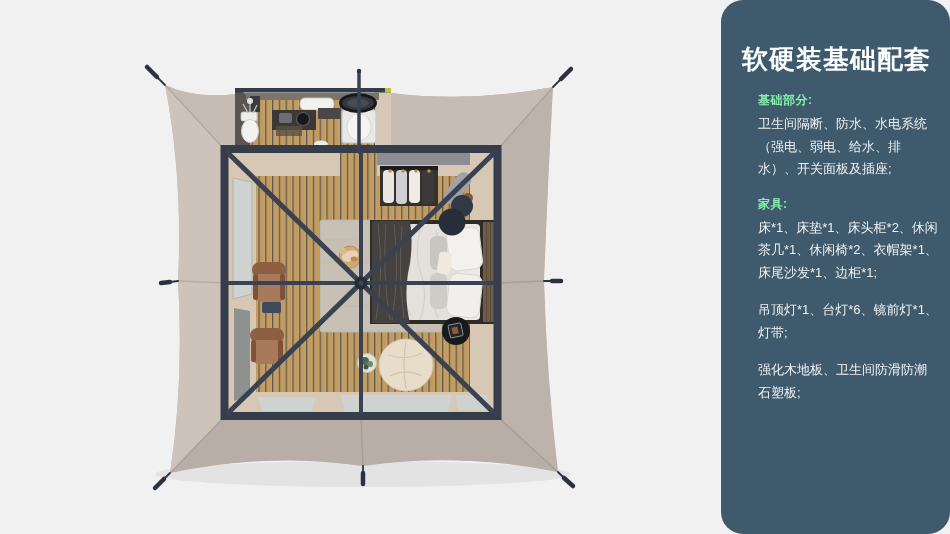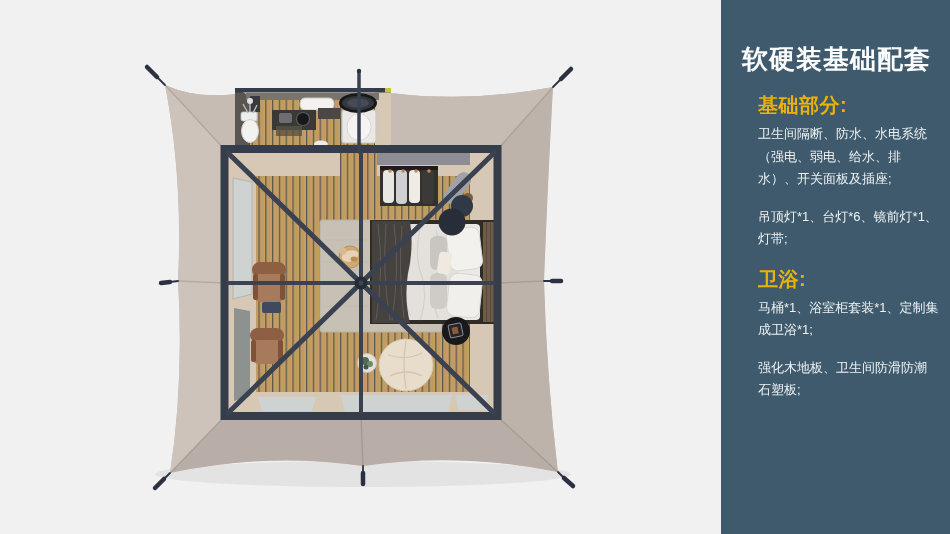--- a/index.html
+++ b/index.html
@@ -12,29 +12,29 @@
   html,body{width:950px;height:534px;overflow:hidden;}
   body{
     background:var(--page_bg);
     font-family:"Liberation Sans","DejaVu Sans",sans-serif;
     position:relative;
   }
   .stage{position:absolute;left:0;top:0;width:721px;height:534px;}
   .stage svg{display:block;}
   .sidebar{
     position:absolute;left:721px;top:0;width:229px;height:534px;
-    background:var(--sidebar_bg);color:var(--sidebar_text);
+    background:var(--sidebar_bg);color:var(--sidebar_text);border-radius:22px;
   }
   .sidebar h1{
     font-size:26px;font-weight:bold;color:#fbfcfd;
     margin:42px 12px 14px 21px;letter-spacing:1px;white-space:nowrap;
   }
   .sections{margin:0 10px 0 37px;width:181px;}
   .section{margin-top:15px;}
-  .section h2{font-size:20px;font-weight:bold;color:#eab308;margin:0 0 4px 0;letter-spacing:0.5px;}
+  .section h2{font-size:12px;font-weight:bold;color:#86efac;margin:0 0 4px 0;letter-spacing:0.5px;}
   .section p{font-size:13px;line-height:22.5px;color:var(--sidebar_text);}
 </style>
 </head>
 <body>
 
 <div class="stage">
 <svg width="721" height="534" viewBox="0 0 721 534">
   <defs>
     <pattern id="planks" width="6.8" height="24" patternUnits="userSpaceOnUse">
       <rect width="6.8" height="24" style="fill:var(--wood)"></rect>
@@ -259,23 +259,23 @@
 </div>
 
 <aside class="sidebar">
   <h1>软硬装基础配套</h1>
   <div class="sections">
     <div class="section">
       <h2>基础部分:</h2>
       <p>卫生间隔断、防水、水电系统（强电、弱电、给水、排水）、开关面板及插座;</p>
     </div>
     <div class="section">
+      <h2>家具:</h2>
+      <p>床*1、床垫*1、床头柜*2、休闲茶几*1、休闲椅*2、衣帽架*1、床尾沙发*1、边柜*1;</p>
+    </div>
+    <div class="section">
       <p>吊顶灯*1、台灯*6、镜前灯*1、灯带;</p>
-    </div>
-    <div class="section">
-      <h2>卫浴:</h2>
-      <p>马桶*1、浴室柜套装*1、定制集成卫浴*1;</p>
     </div>
     <div class="section">
       <p>强化木地板、卫生间防滑防潮石塑板;</p>
     </div>
   </div>
 </aside>
 
 </body></html>

